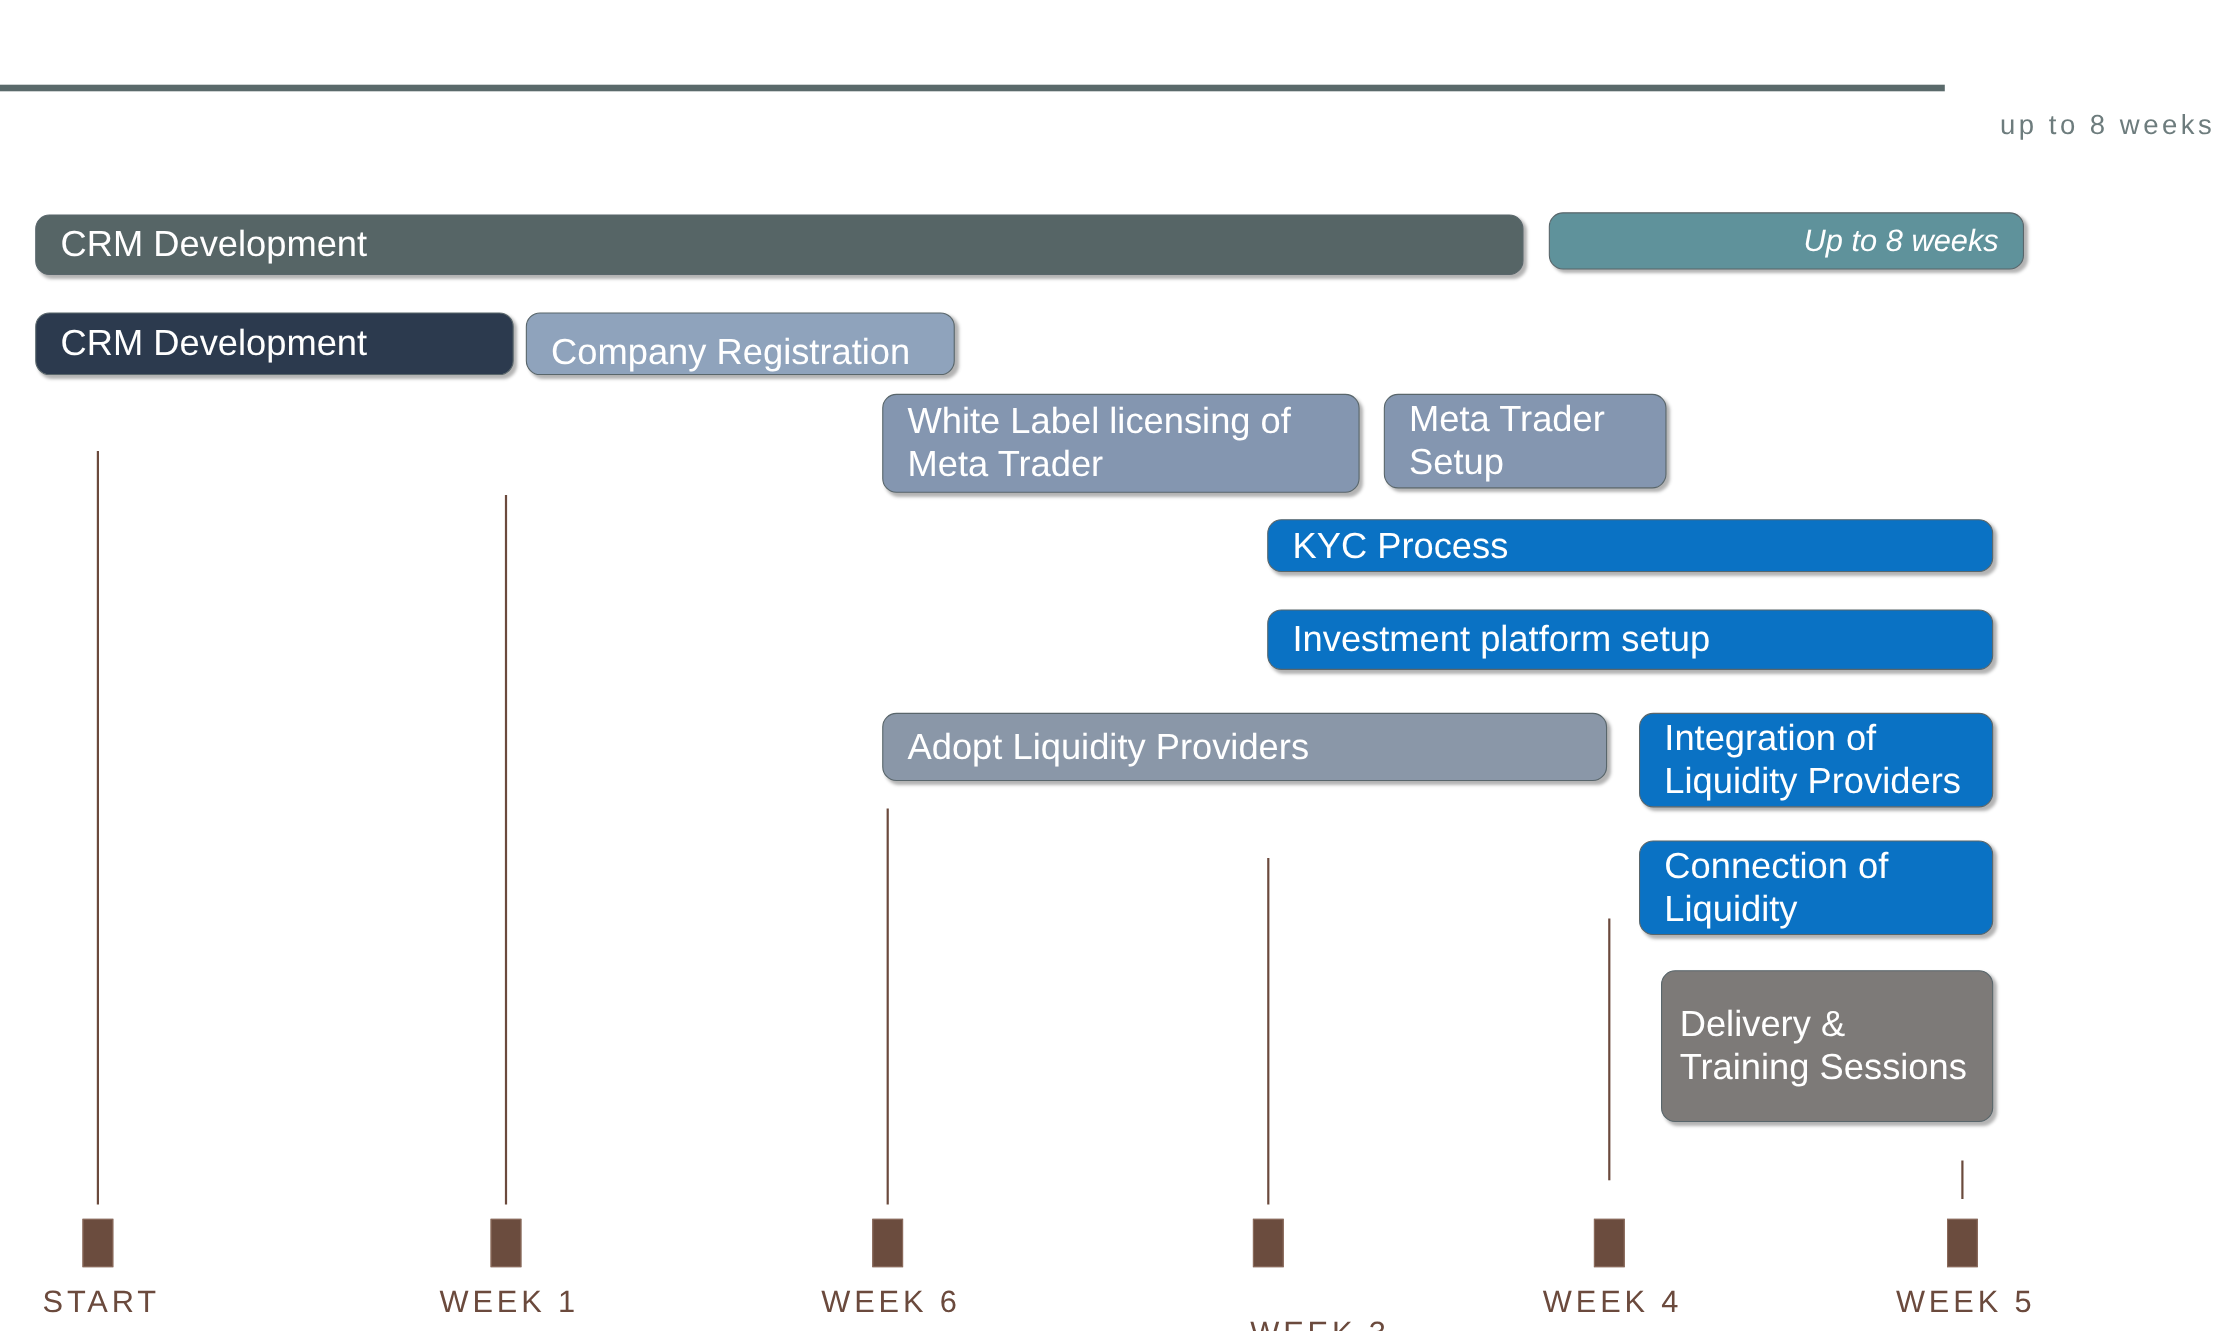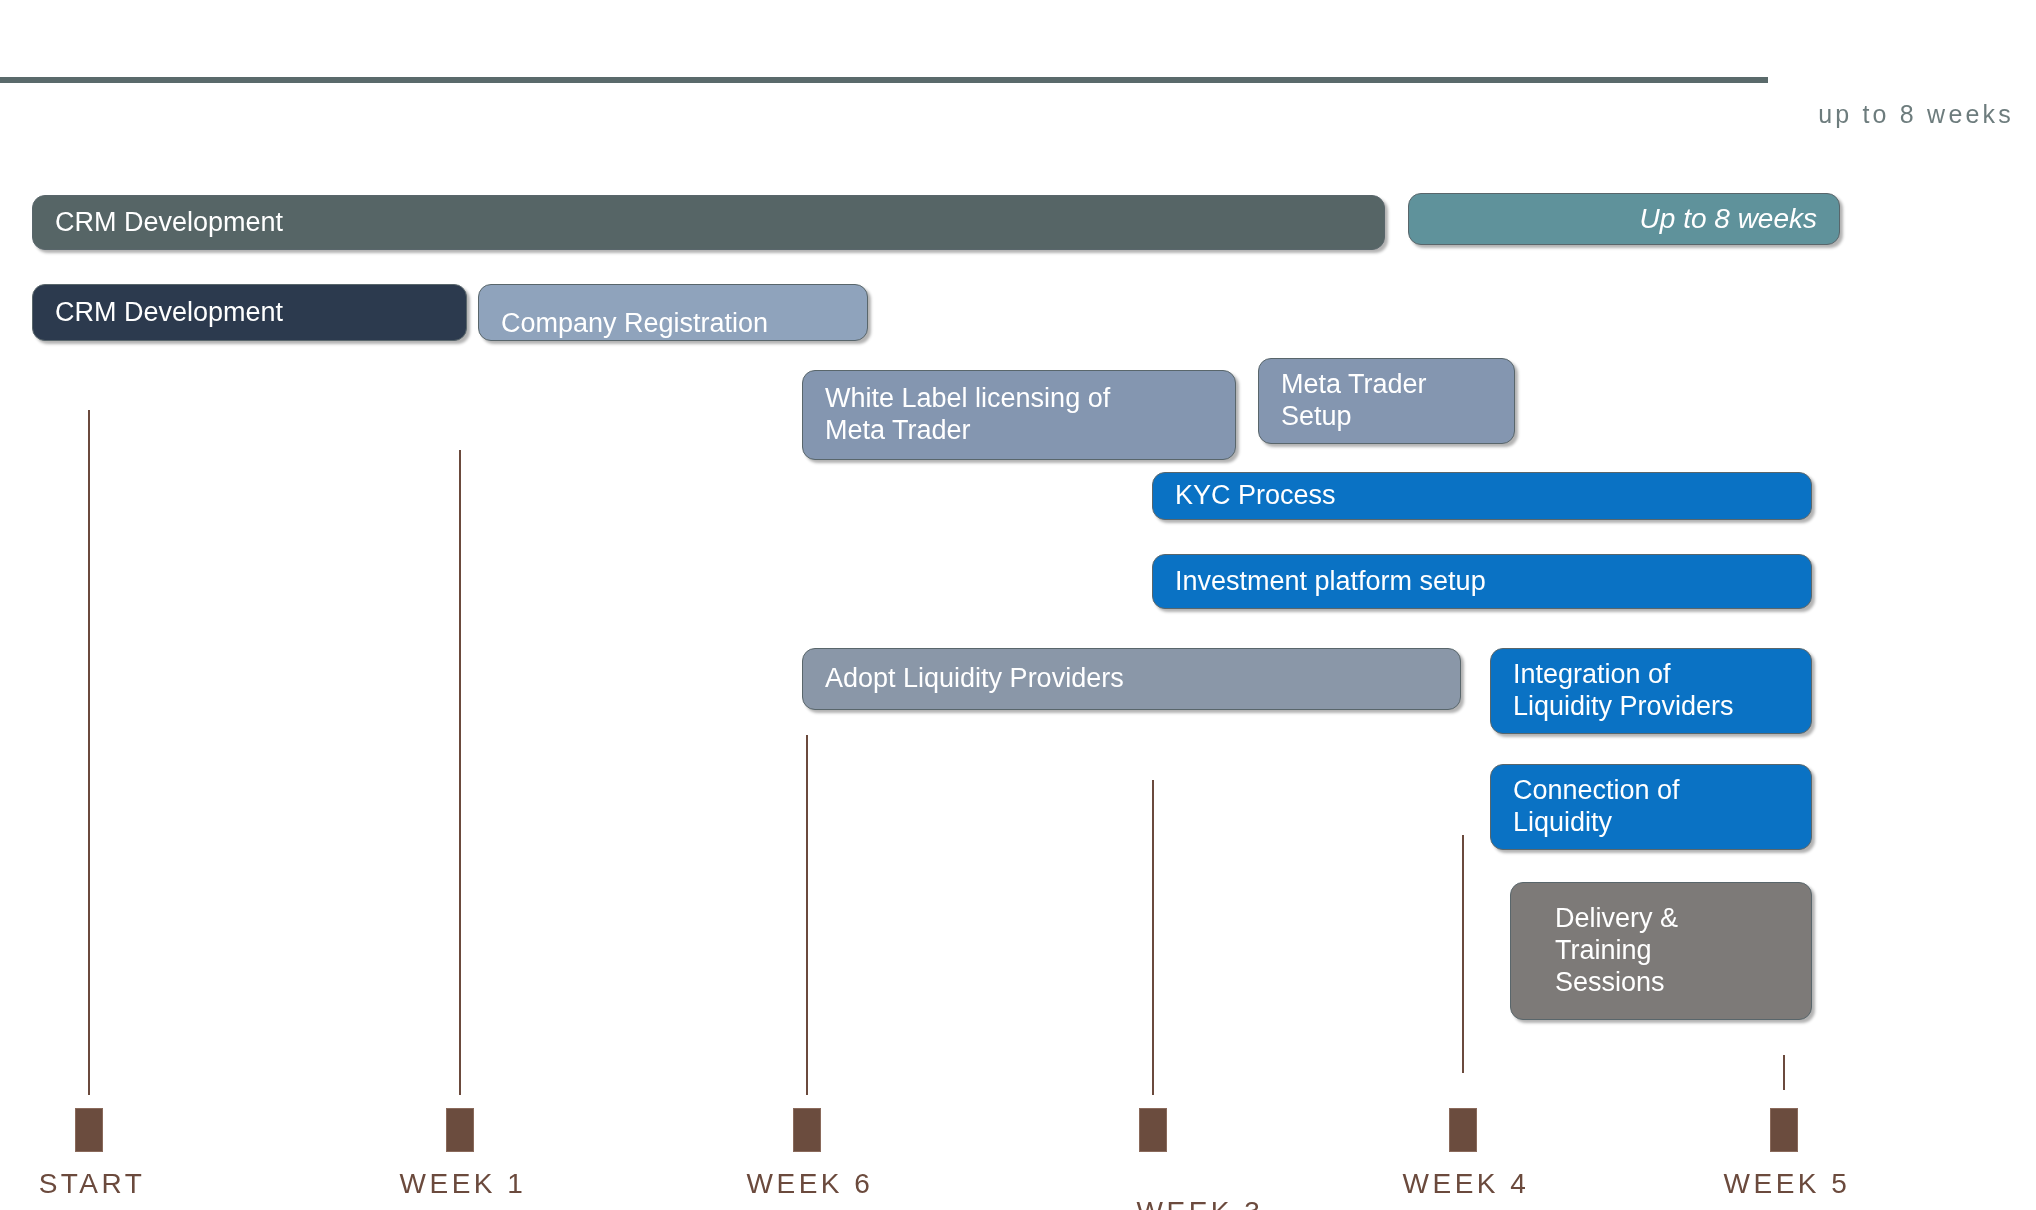--- a/index.html
+++ b/index.html
@@ -30,27 +30,27 @@
   .bar{
     position:absolute;
     box-sizing:border-box;
     border-radius:13px;
     border:1.5px solid #59666B;
     box-shadow:3px 3px 3px rgba(0,0,0,0.30);
     color:#ffffff;
     display:flex;
     align-items:center;
     padding:0 22px;
-    font-size:27px;
+    font-size:33px;
     line-height:1.18;
     white-space:pre-line;
   }
   .bar.align-right{justify-content:flex-end;text-align:right;}
   .bar.italic{font-style:italic;font-size:28px;}
-  .bar.pad-big{padding:0 44px;}
+  .bar.pad-big{padding:0 16px;}
   
   .vline{
     position:absolute;width:2px;background:#6B4A3D;
   }
   .marker{
     position:absolute;width:26px;height:42px;
     background:#6B4C3E;border:1px solid #8a6a5b;
   }
   .axis-label{
     position:absolute;
@@ -74,21 +74,21 @@
       <div class="vline" style="left: 806px; top: 735px; height: 360px;"></div>
       <div class="vline" style="left: 1152px; top: 780px; height: 315px;"></div>
       <div class="vline" style="left: 1462px; top: 835px; height: 238px;"></div>
       <div class="vline" style="left: 1783px; top: 1055px; height: 35px;"></div>
     </div>
   <div id="bars-layer">
       <div class="bar" style="left: 32px; top: 195px; width: 1353px; height: 55px; background: rgb(86, 101, 102);"><span>CRM Development</span></div>
       <div class="bar align-right italic" style="left: 1408px; top: 193px; width: 432px; height: 52px; background: rgb(95, 146, 155);"><span>Up to 8 weeks</span></div>
       <div class="bar" style="left: 32px; top: 284px; width: 435px; height: 57px; background: rgb(44, 58, 78);"><span>CRM Development</span></div>
       <div class="bar" style="left: 478px; top: 284px; width: 390px; height: 57px; background: rgb(143, 163, 188); align-items: flex-end;"><span>Company Registration</span></div>
-      <div class="bar" style="left: 802px; top: 358px; width: 434px; height: 90px; background: rgb(132, 150, 176); margin-top: 12px;"><span>White Label licensing of
+      <div class="bar" style="left: 802px; top: 358px; width: 434px; height: 90px; background: rgb(132, 150, 176);"><span>White Label licensing of
 Meta Trader</span></div>
       <div class="bar" style="left: 1258px; top: 358px; width: 257px; height: 86px; background: rgb(132, 150, 176);"><span>Meta Trader
 Setup</span></div>
       <div class="bar" style="left: 1152px; top: 472px; width: 660px; height: 48px; background: rgb(10, 114, 196);"><span>KYC Process</span></div>
       <div class="bar" style="left: 1152px; top: 554px; width: 660px; height: 55px; background: rgb(10, 114, 196);"><span>Investment platform setup</span></div>
       <div class="bar" style="left: 802px; top: 648px; width: 659px; height: 62px; background: rgb(138, 151, 168);"><span>Adopt Liquidity Providers</span></div>
       <div class="bar" style="left: 1490px; top: 648px; width: 322px; height: 86px; background: rgb(10, 114, 196);"><span>Integration of
 Liquidity Providers</span></div>
       <div class="bar" style="left: 1490px; top: 764px; width: 322px; height: 86px; background: rgb(10, 114, 196);"><span>Connection of
 Liquidity</span></div>

